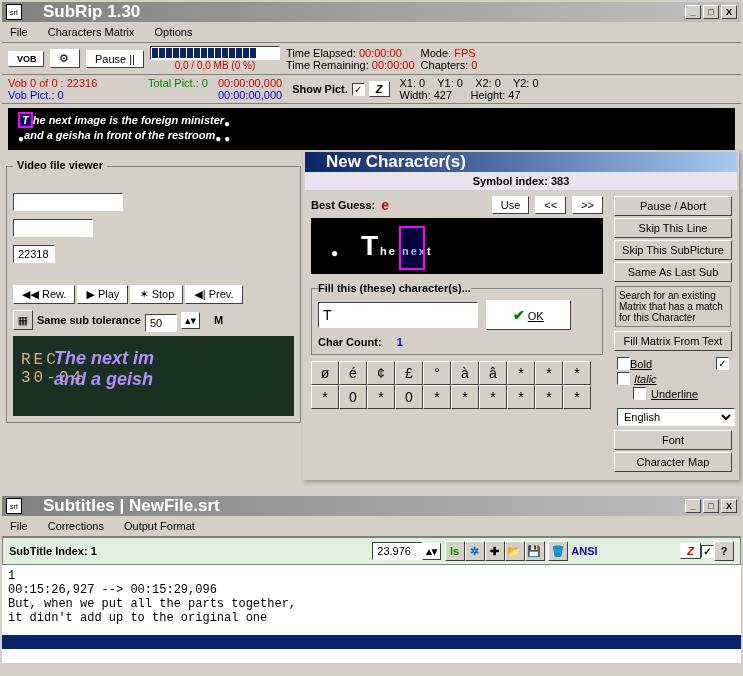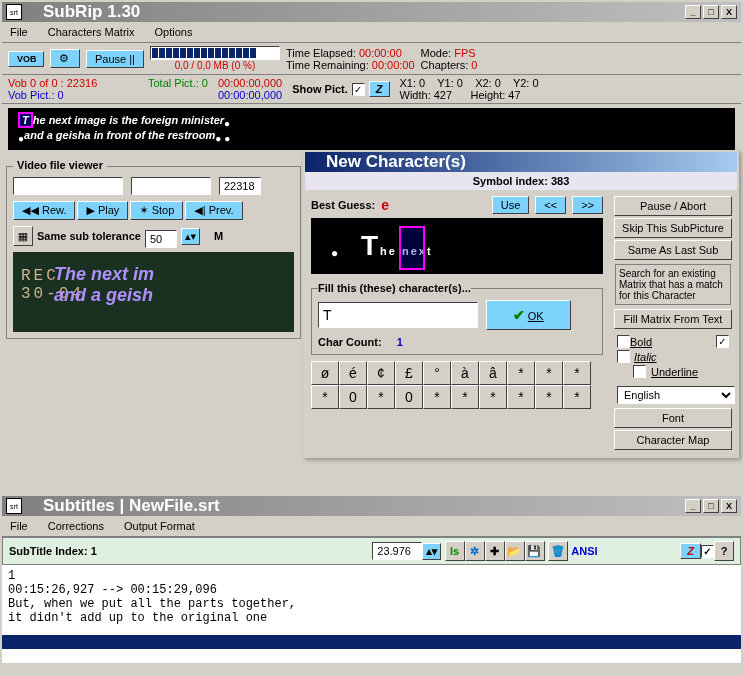--- a/index.html
+++ b/index.html
@@ -7,21 +7,21 @@
 .window { border: 2px solid #d4d0c8; background: #d4d0c8; position: relative; }
 .titlebar { background: linear-gradient(to right, #0a246a, #a6caf0); color: white; padding: 3px 4px; display: flex; align-items: center; height: 20px; }
 .titlebar-inactive { background: linear-gradient(to right, #808080, #c0c0c0); }
 .titlebar .icon { width: 16px; height: 16px; background: #fff; border: 1px solid #000; margin-right: 4px; font-size: 7px; display:flex;align-items:center;justify-content:center;color:#000; }
 .titlebar .title { flex: 1; font-weight: bold; font-size: 17px; margin-left: 17px; }
 .titlebar .winbtns { display: flex; gap: 2px; }
 .winbtn { width: 16px; height: 14px; background: #d4d0c8; border: 1px solid #fff; border-right-color: #404040; border-bottom-color: #404040; font-size: 9px; display: flex; align-items: center; justify-content: center; cursor: pointer; color: #000; font-weight: bold; }
 .menubar { display: flex; padding: 2px 4px; background: #d4d0c8; border-bottom: 1px solid #808080; gap: 12px; }
 .menuitem { padding: 2px 4px; cursor: pointer; }
 .toolbar { display: flex; align-items: center; padding: 3px 6px; gap: 6px; background: #d4d0c8; border-bottom: 1px solid #808080; font-size: 10px; }
-.btn { background: #7dd3fc; border: 1px solid #fff; border-right-color: #404040; border-bottom-color: #404040; padding: 2px 8px; cursor: pointer; font-size: 11px; white-space: nowrap; }
+.btn { background: #ffffff; border: 1px solid #fff; border-right-color: #404040; border-bottom-color: #404040; padding: 2px 8px; cursor: pointer; font-size: 11px; white-space: nowrap; }
 .progressbar { width: 130px; height: 14px; border: 1px solid #404040; border-right-color:#fff; border-bottom-color:#fff; display: flex; padding: 1px; gap: 1px; background:#fff; align-items:center; }
 .progseg { width: 6px; height: 10px; background: #0a246a; }
 .statsblock { font-size: 10px; color: #000; line-height: 12px; }
 .statsblock .red { color: #cc0000; }
 .subtitle-preview { background: #000; color: #fff; font-family: Arial, sans-serif; font-size: 20px; font-style: italic; font-weight: bold; padding: 6px 10px; margin: 4px 6px; }
 .subtitle-preview .hl { border: 2px solid #ff00ff; background: rgba(0,0,255,0.4); padding: 0 2px; }
 .groupbox { border: 1px solid #808080; margin: 4px; padding: 4px; position: relative; }
 .groupbox-title { position: absolute; top: -8px; left: 6px; background: #d4d0c8; padding: 0 4px; font-weight: bold; font-size: 11px; }
 .input { border: 1px solid #404040; border-right-color:#fff; border-bottom-color:#fff; background: #fff; padding: 2px 4px; font-size: 11px; }
 .checkbox { width: 13px; height: 13px; border: 1px solid #404040; border-right-color:#fff; border-bottom-color:#fff; background:#fff; display:inline-flex; align-items:center; justify-content:center; vertical-align:middle; }
@@ -116,21 +116,21 @@
     </div>
   </div>
 
   <div class="subtitle-preview">
     <div><span class="hl">T</span><span>he next image is the foreign minister</span><sub style="font-size:10px;">●</sub></div>
     <div><sub style="font-size:10px;">●</sub><span>and a geisha in front of the restroom</span><sub style="font-size:10px;">● ●</sub></div>
   </div>
 
   <div class="groupbox" style="margin-top:16px;width:295px;">
     <div class="groupbox-title">Video file viewer</div>
-    <div style="display:flex;gap:8px;margin:6px 2px;">
+    <div style="display:flex;gap:8px;margin:22px 2px;flex-direction:column;">
       <input class="input" style="width: 110px;">
       <input class="input" style="width: 80px;">
       <input class="input" style="width: 42px;" value="22318">
     </div>
     <div style="display:flex;gap:2px;margin:2px;">
       <span class="btn">◀◀ <span>Rew.</span></span>
       <span class="btn">▶ <span>Play</span></span>
       <span class="btn">✶ <span>Stop</span></span>
       <span class="btn">◀| <span>Prev.</span></span>
     </div>
@@ -187,20 +187,21 @@
         </div>
         <div style="margin-top:6px;"><b>Char Count:</b> &nbsp;&nbsp;&nbsp; <span style="color:#0000cc;font-weight:bold;">1</span></div>
       </fieldset>
       <div id="chargrid" style="margin-top:6px;">
           <div><span class="charcell">ø</span><span class="charcell">é</span><span class="charcell">¢</span><span class="charcell">£</span><span class="charcell">°</span><span class="charcell">à</span><span class="charcell">â</span><span class="charcell">*</span><span class="charcell">*</span><span class="charcell">*</span></div>
           <div><span class="charcell">*</span><span class="charcell">0</span><span class="charcell">*</span><span class="charcell">0</span><span class="charcell">*</span><span class="charcell">*</span><span class="charcell">*</span><span class="charcell">*</span><span class="charcell">*</span><span class="charcell">*</span></div>
         </div>
     </div>
     <div style="width:128px;padding:4px;">
       <span class="fullbtn">Pause / Abort</span>
+      <span class="fullbtn">Skip This Line</span>
       <span class="fullbtn">Skip This SubPicture</span>
       <span class="fullbtn">Same As Last Sub</span>
       <div style="border:1px solid #808080;padding:3px;margin:4px 2px;font-size:10px;text-align:left;">Search for an existing Matrix that has a match for this Character</div>
       <span class="fullbtn">Fill Matrix From Text</span>
       <div style="margin:6px 4px;">
         <div style="display:flex;justify-content:space-between;align-items:center;">
             <span class="checkbox"></span> 
             <span class="link">Bold</span> 
             <span style="flex:1"></span>
             <span class="checkbox checked"></span>

